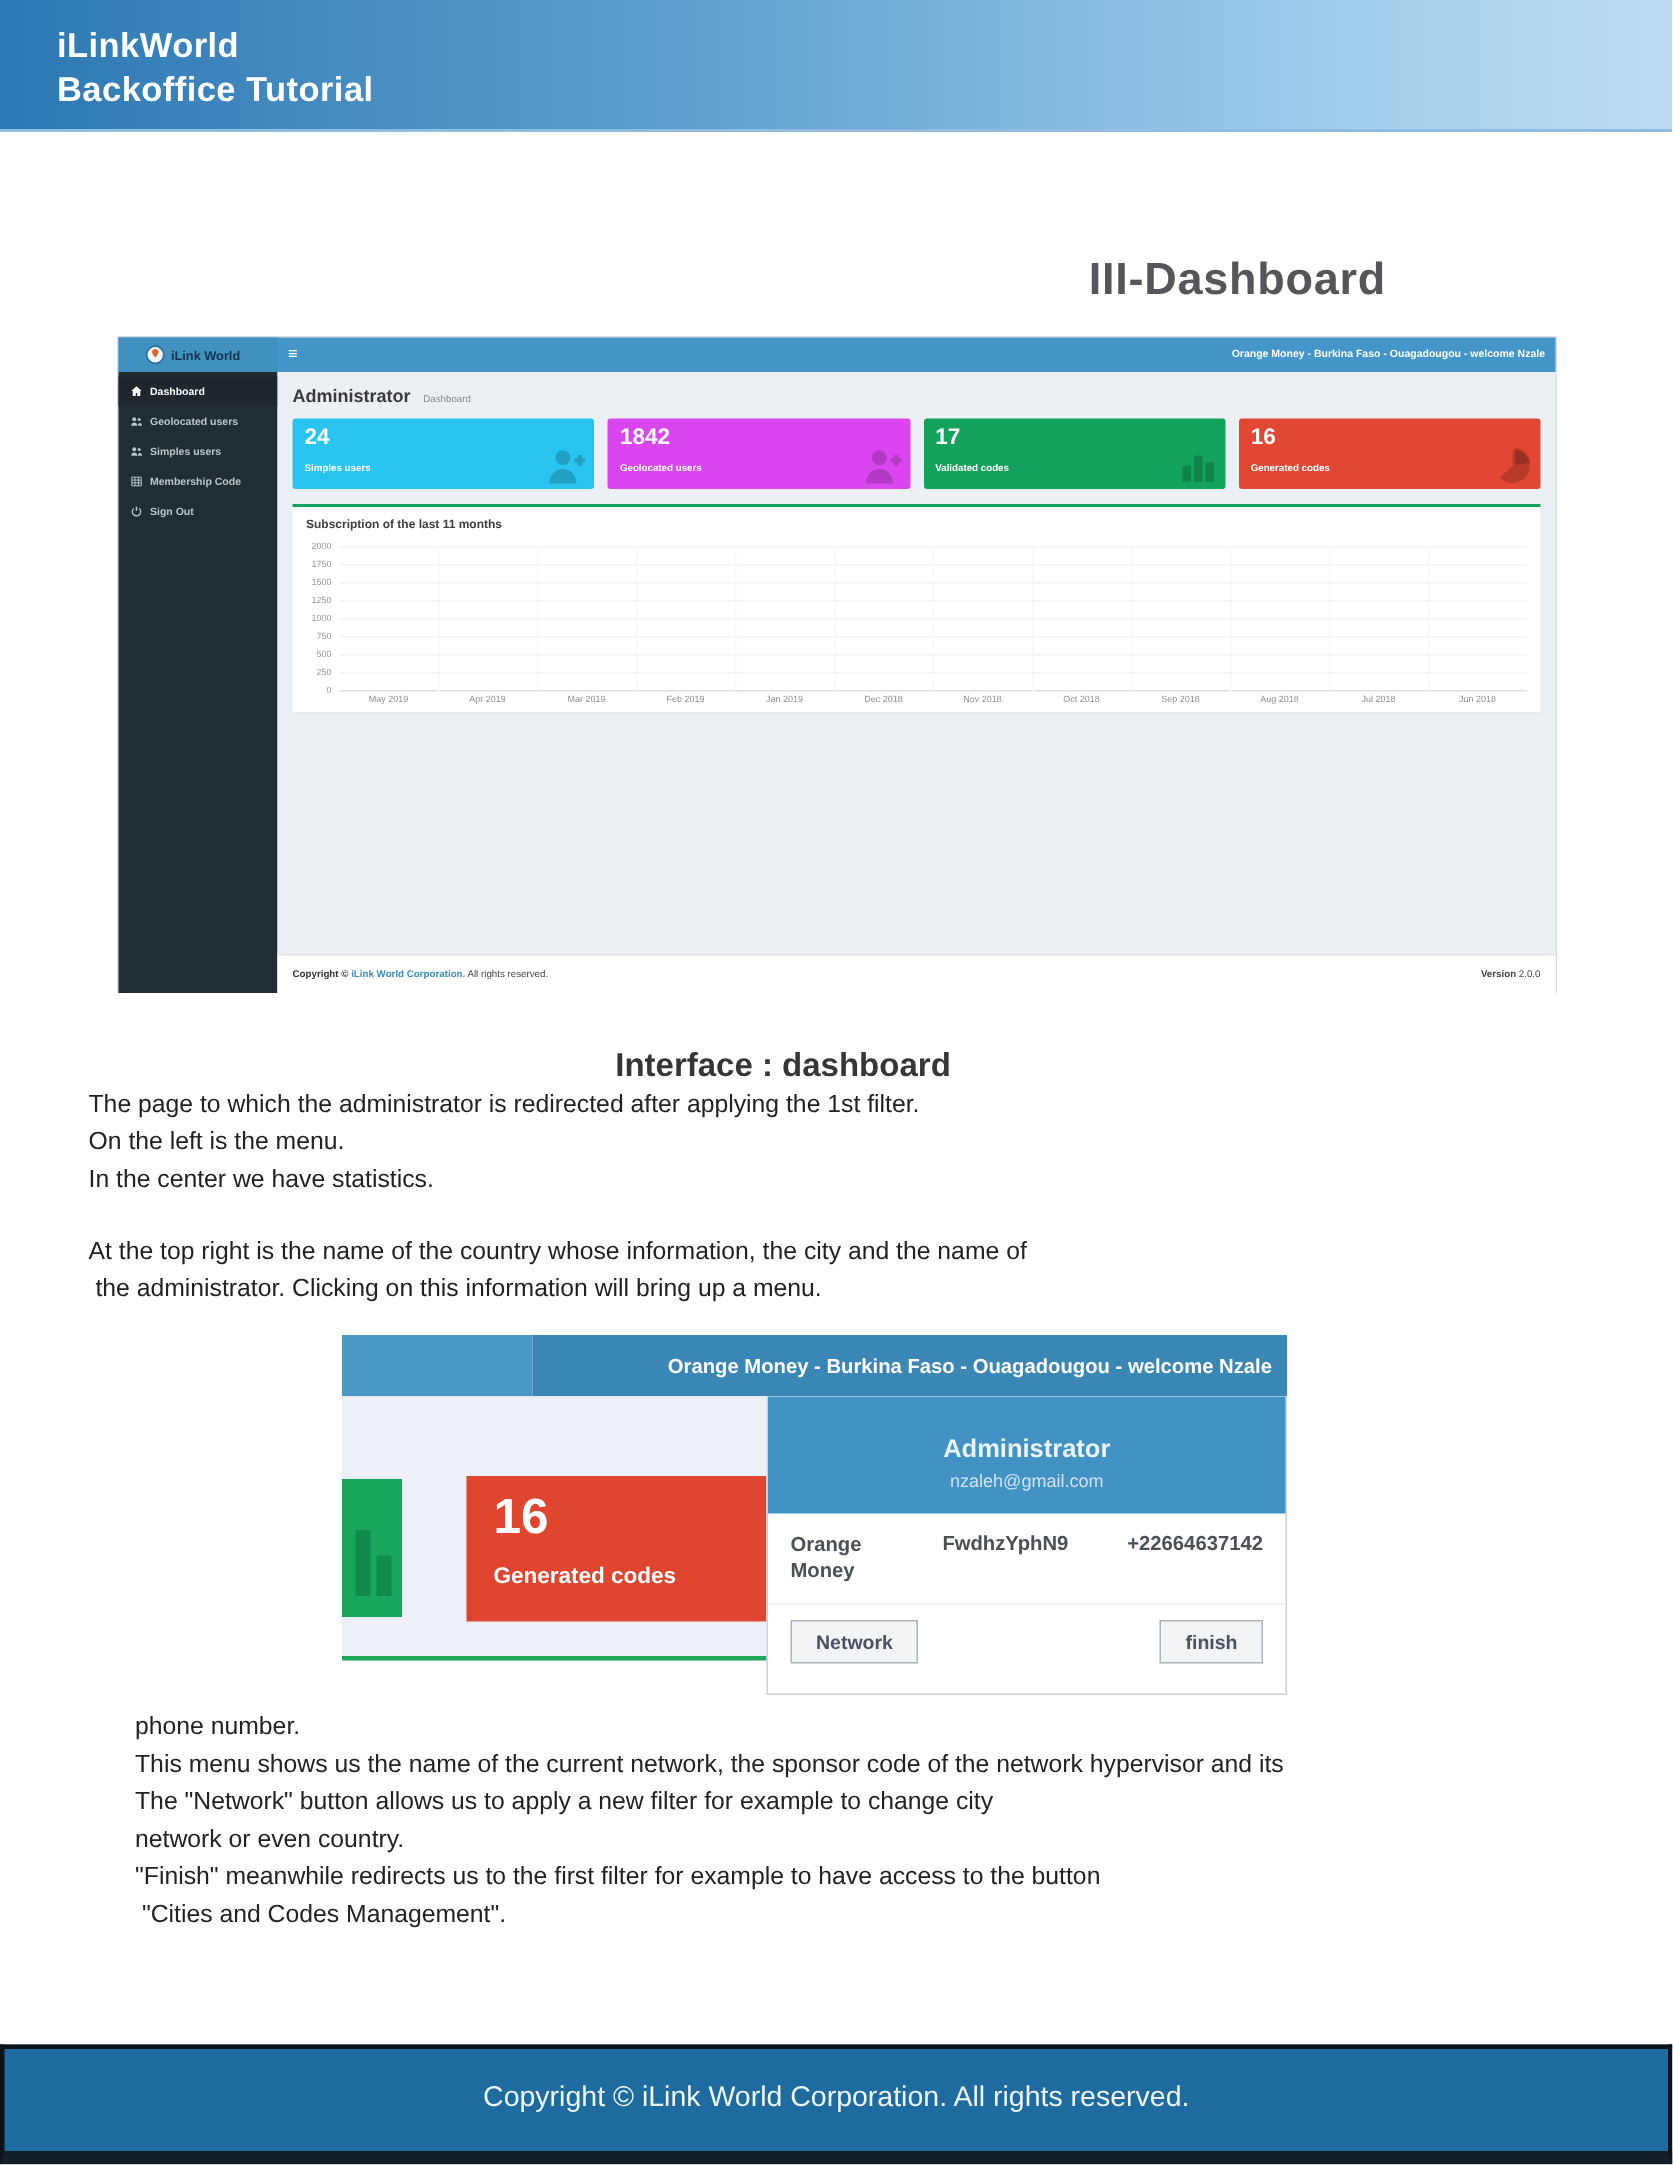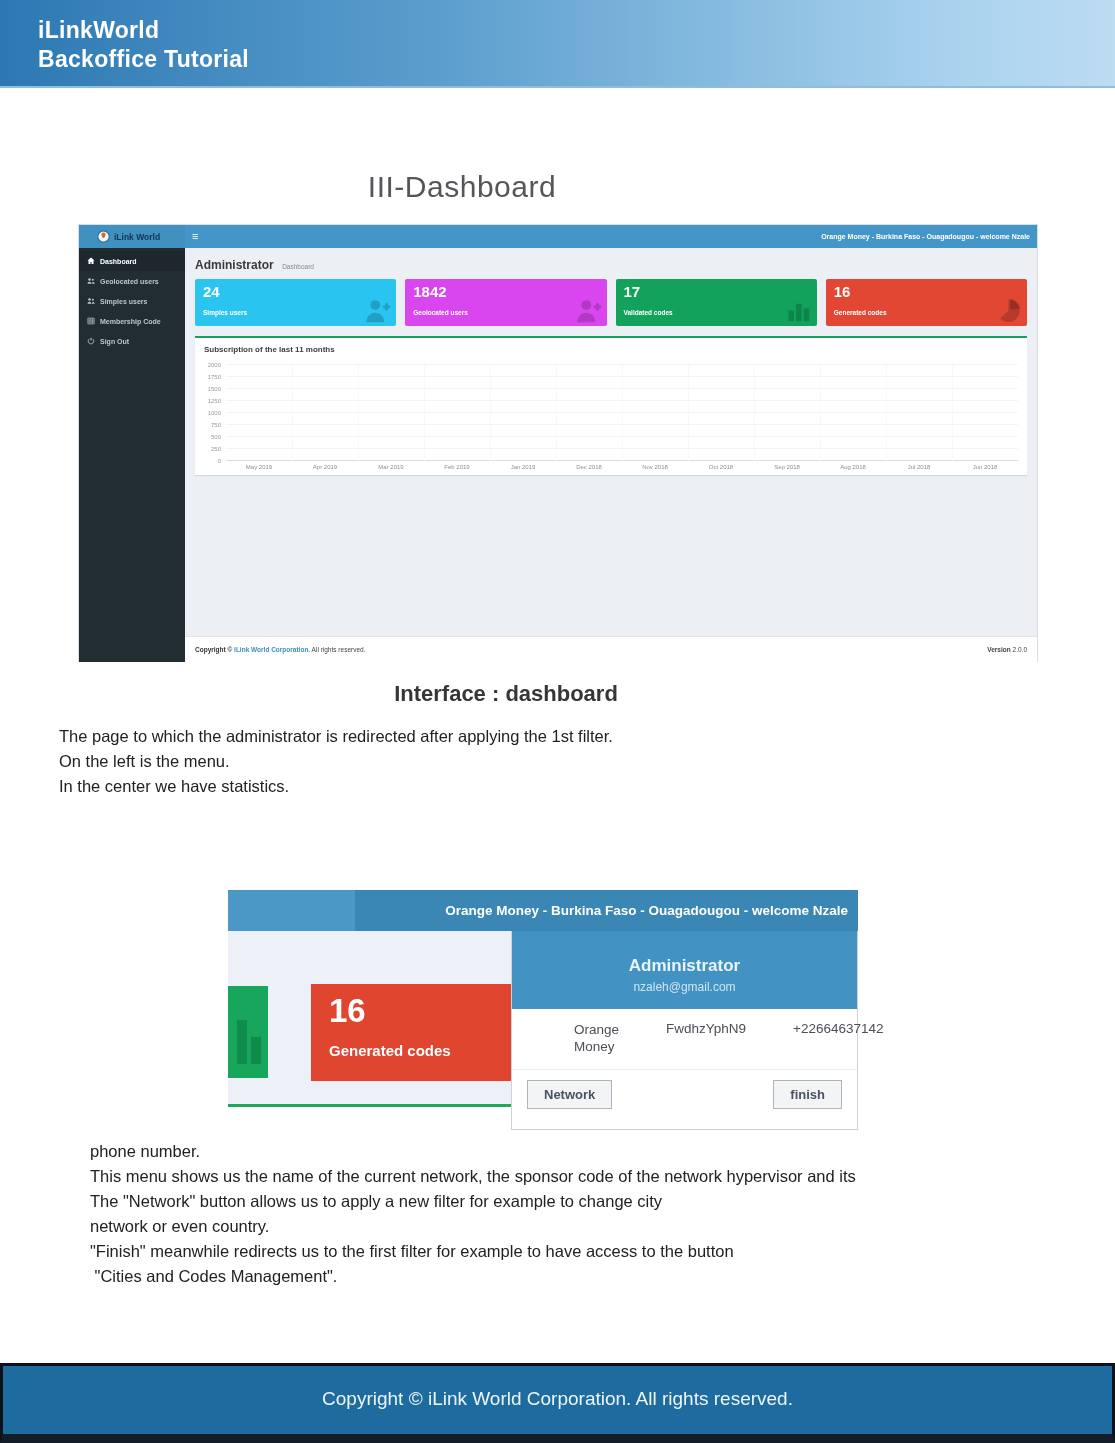--- a/index.html
+++ b/index.html
@@ -6,23 +6,23 @@
   .page{position:relative;width:1115px;height:1443px;background:#fff;overflow:hidden;
         font-family:"Liberation Sans",sans-serif;}
 
   
   .banner{position:absolute;left:0;top:0;width:1115px;height:88px;
           background:linear-gradient(to right,#2d78b3,#5c9fce 40%,#a9d2ee 85%,#bcdcf2);
           border-bottom:2px solid #8fbde2;box-sizing:border-box;padding:16px 0 0 38px;}
   .banner-line{color:#fff;font-size:23px;line-height:29px;font-weight:600;letter-spacing:.3px;}
 
   
-  .doc-title{position:absolute;left:0;top:170px;width:924px;margin:0;text-align:center;
-             font-size:30px;font-weight:normal;color:#55565a;letter-spacing:.5px;}
-  .subtitle{position:absolute;left:0;top:681px;width:1012px;margin:0;text-align:center;
+  .doc-title{position:absolute;left:0;top:170px;width:924px;margin:0;text-align:right;
+             font-size:30px;font-weight:bold;color:#55565a;letter-spacing:.5px;}
+  .subtitle{position:absolute;left:0;top:681px;width:1012px;margin:16px;text-align:center;
             font-size:22px;font-weight:bold;color:#353637;}
   .para{position:absolute;font-size:16.5px;color:#222;}
   .para .line{line-height:25px;white-space:pre;}
   .para1{left:59px;top:724px;}
   .para2{left:59px;top:822px;}
   .para3{left:90px;top:1139px;}
 
   
   .shot1{position:absolute;left:78px;top:224px;width:960px;height:438px;
          border:1px solid rgba(0,0,0,.08);box-sizing:border-box;background:#ecf0f5;}
@@ -92,21 +92,21 @@
   .s2-red-label{font-size:15px;font-weight:bold;margin-top:15px;}
   .s2-greenline{position:absolute;left:0;top:173px;width:285px;height:3px;background:#1fa75c;}
   .s2-panel{position:absolute;left:283px;top:0;width:347px;height:199px;background:#fff;
             border:1px solid #cdd2d8;border-top:none;box-sizing:border-box;}
   .s2-panel-header{height:78px;background:#4293c3;text-align:center;padding-top:25px;
                    box-sizing:border-box;}
   .s2-panel-title{color:#eaf4fa;font-size:17px;font-weight:bold;}
   .s2-panel-email{color:#cfe3f0;font-size:12px;font-weight:normal;margin-top:4px;}
   .s2-panel-body{display:flex;justify-content:space-between;align-items:flex-start;
                  padding:12px 15px 10px;border-bottom:1px solid #eee;min-height:38px;}
-  .s2-cell{font-size:13.5px;font-weight:normal;color:#4b4f57;margin-left:47px;}
+  .s2-cell{font-size:13.5px;font-weight:bold;color:#4b4f57;}
   .s2-cell.c1{width:62px;line-height:17px;}
   .s2-panel-footer{display:flex;justify-content:space-between;padding:10px 15px;}
   .s2-btn{background:#f3f4f5;border:1px solid #aeb4bb;color:#4a5364;font-weight:bold;
           font-size:13px;padding:6px 16px;font-family:inherit;cursor:pointer;}
 
   
   .page-footer{position:absolute;left:0;top:1363px;width:1115px;height:80px;
                background:#1d6b9f;border:3px solid #0c1219;border-bottom:9px solid #121d28;
                box-sizing:border-box;text-align:center;}
   .page-footer span{color:#eef5f9;font-size:19px;line-height:66px;}
@@ -353,20 +353,24 @@
     </div>
   </section>
 
   <h2 class="subtitle">Interface : dashboard</h2>
 
   <div class="para para1" id="para1">
       <div class="line">The page to which the administrator is redirected after applying the 1st filter.</div>
       <div class="line">On the left is the menu.</div>
       <div class="line">In the center we have statistics.</div>
     </div>
+  <div class="para para2" id="para2">
+      <div class="line">At the top right is the name of the country whose information, the city and the name of</div>
+      <div class="line"> the administrator. Clicking on this information will bring up a menu.</div>
+    </div>
 
   <section class="shot2">
     <div class="s2-navbar">
       <div class="s2-nav-left"></div>
       <div class="s2-nav-right">Orange Money - Burkina Faso - Ouagadougou - welcome Nzale</div>
     </div>
     <div class="s2-body">
       <div class="s2-left">
         <div class="s2-green">
           <span class="gbar gb1"></span>

